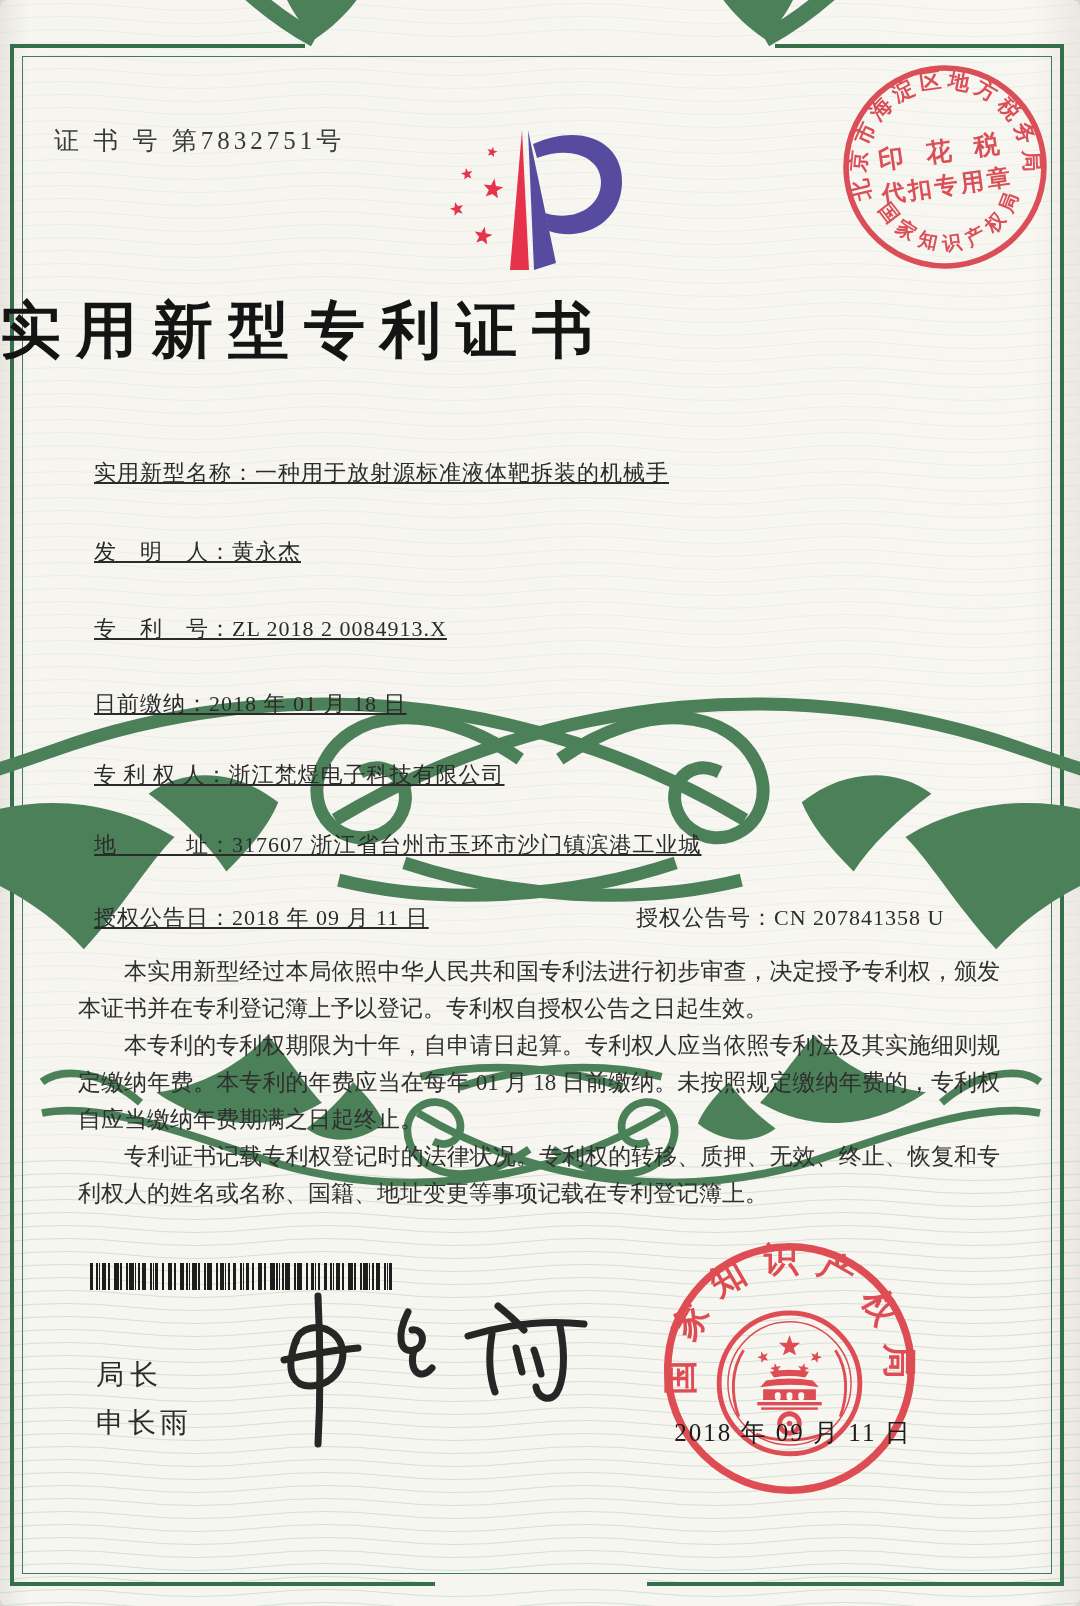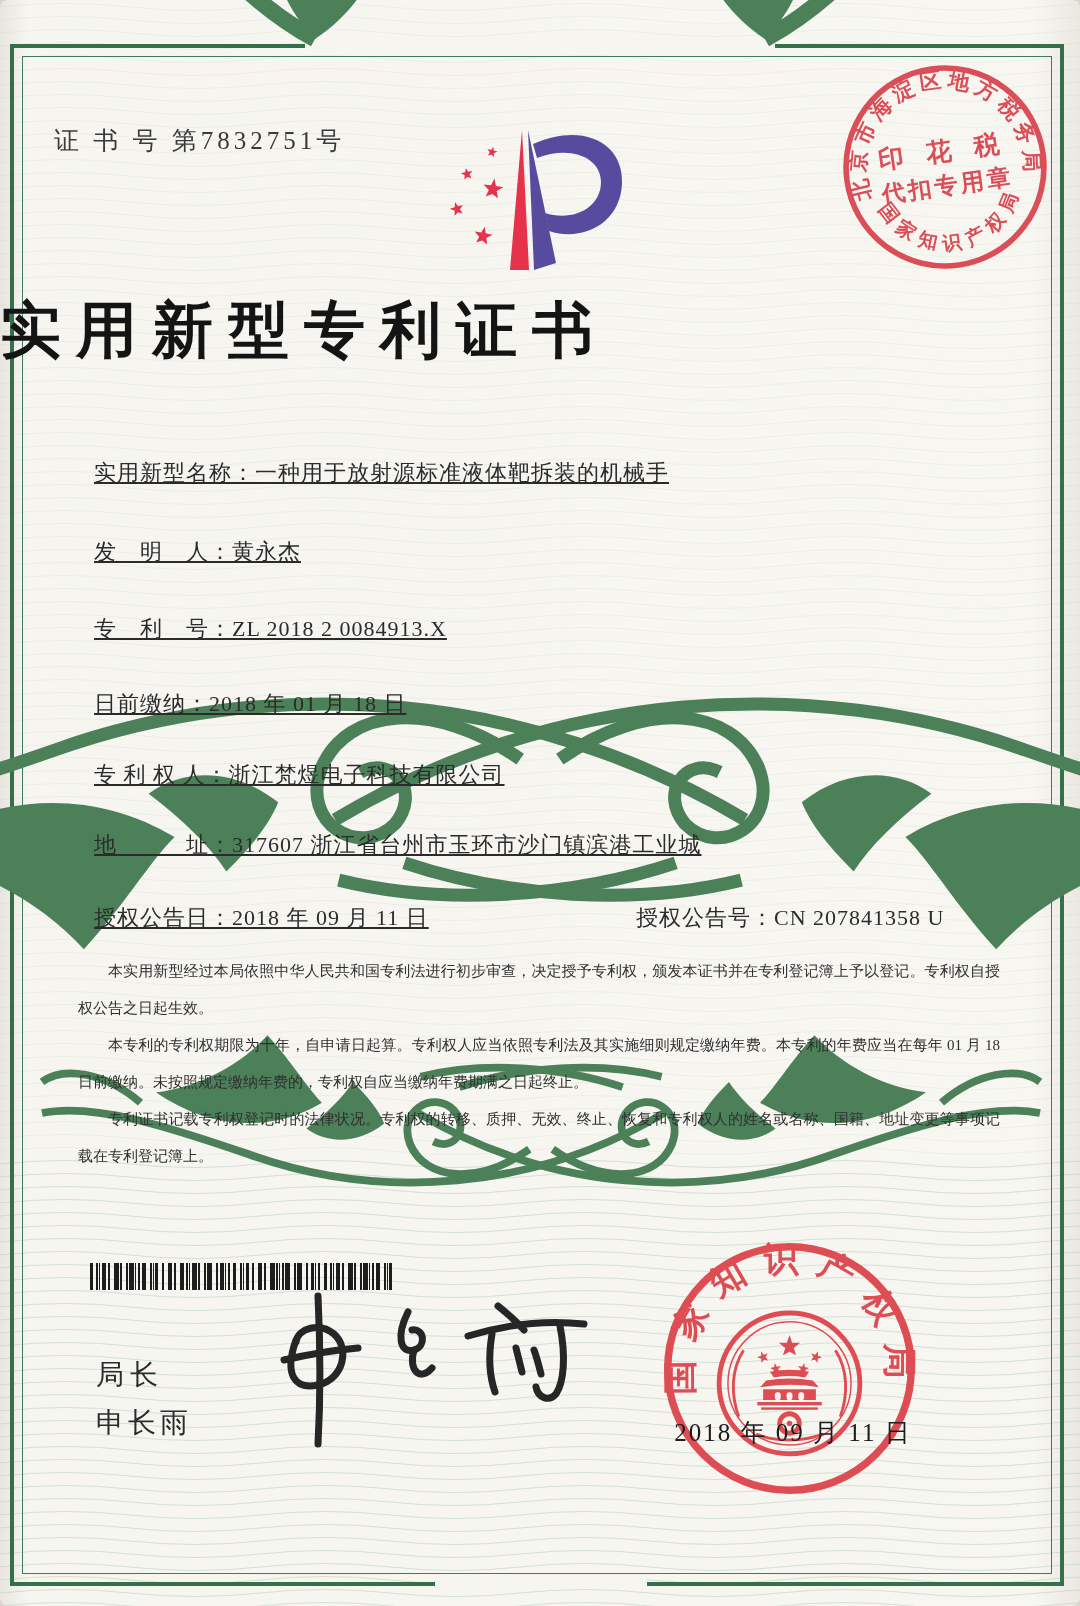--- a/index.html
+++ b/index.html
@@ -19,21 +19,21 @@
   .title{left:0;top:290px;width:1080px;font-size:61px;font-weight:600;letter-spacing:15px;color:#141414;margin:0;}
   
   .row{left:94px;width:960px;font-size:22px;color:#2b2b2b;letter-spacing:1px;white-space:nowrap;text-decoration:underline;}
   .row .lbl{color:#2b2b2b;}
   .row .val{color:#2b2b2b;}
   .row-name{top:458px;} .row-inventor{top:537px;} .row-patno{top:614px;}
   .row-filing{top:689px;} .row-patentee{top:760px;} .row-address{top:830px;}
   .row-grant{top:903px;}
   .grant-no{position:absolute;left:542px;top:0;white-space:nowrap;text-align:right;}
   
-  .paras{left:78px;top:953px;width:922px;font-size:15px;line-height:37px;color:#2f2f2f;text-align:justify;}
+  .paras{left:78px;top:953px;width:922px;font-size:23px;line-height:37px;color:#2f2f2f;text-align:justify;}
   .paras p{margin:0;text-indent:2em;}
   
   .barcode{left:90px;top:1263px;width:302px;height:27px;
     background:
       repeating-linear-gradient(90deg,#1d1d1d 0 2px,rgba(0,0,0,0) 2px 6px),
       repeating-linear-gradient(90deg,#1d1d1d 0 1px,rgba(0,0,0,0) 1px 9px),
       repeating-linear-gradient(90deg,#1d1d1d 0 3px,rgba(0,0,0,0) 3px 13px);
   }
   .signer-title{left:96px;top:1356px;font-size:28px;letter-spacing:6px;color:#2b2b2b;}
   .signer-name{left:96px;top:1404px;font-size:28px;letter-spacing:4px;color:#2b2b2b;}

